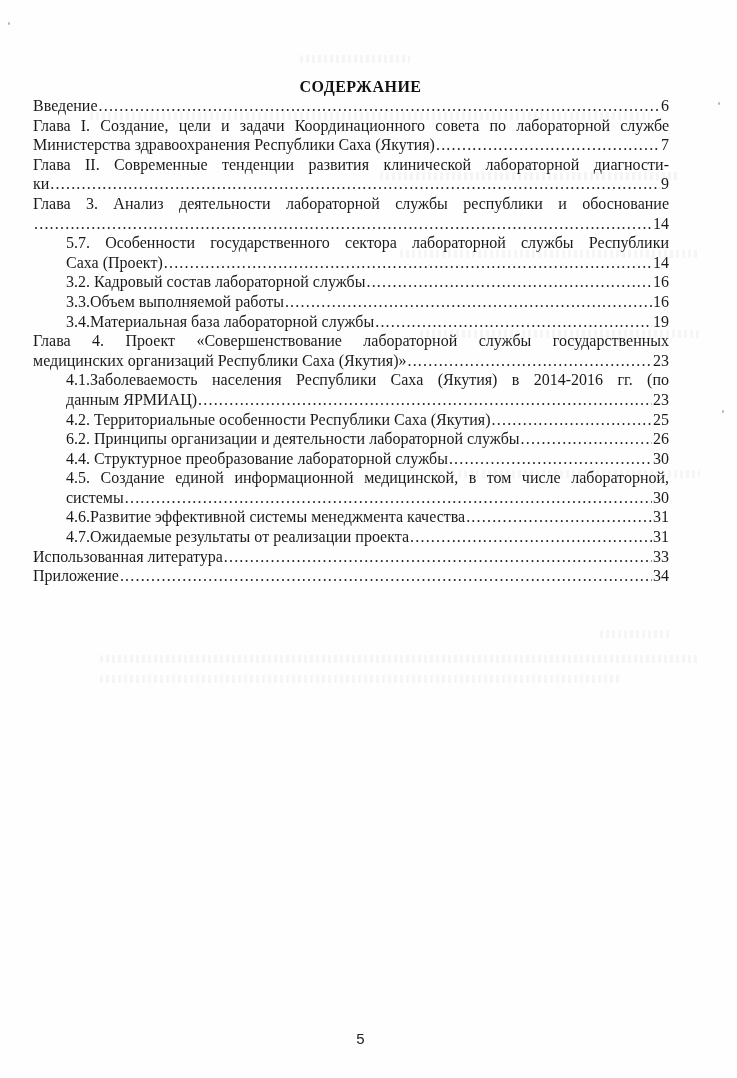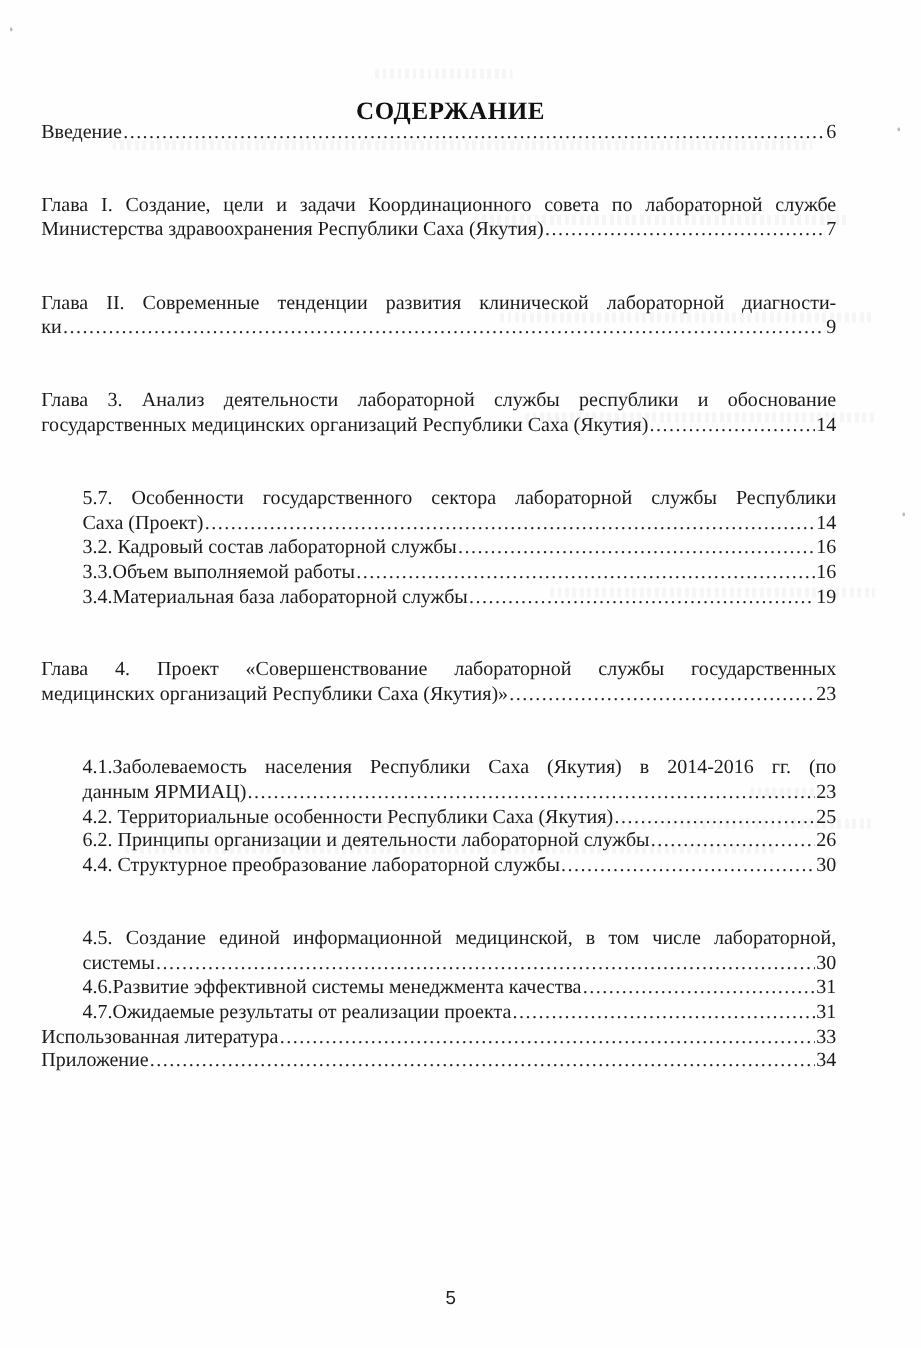--- a/index.html
+++ b/index.html
@@ -35,21 +35,21 @@
       border-radius: 1px;
     }
     .title {
       position: absolute;
       top: 78px;
       left: 0;
       width: 721px;
       text-align: center;
       font-family: "Liberation Serif", serif;
       font-weight: bold;
-      font-size: 20px;
+      font-size: 16px;
       letter-spacing: 0.5px;
       color: #111;
     }
     .toc {
       position: absolute;
       top: 96px;
       left: 33px;
       width: 636px;
       font-size: 16px;
       line-height: 19.6px;
@@ -82,21 +82,20 @@
     }
     .lead-line .pg {
       flex: 0 0 auto;
       text-align: right;
     }
     .wrap-line {
       display: block;
       text-align: justify;
       text-align-last: justify;
       white-space: normal;
-      margin-top: 39px;
     }
     .page-number {
       position: absolute;
       top: 1030px;
       left: 0;
       width: 721px;
       text-align: center;
       font-family: "Liberation Sans", sans-serif;
       font-size: 15px;
       color: #222;
@@ -142,21 +141,20 @@
         <span class="wrap-line">Глава II. Современные тенденции развития клинической лабораторной диагности-</span>
         <div class="lead-line">
           <span class="txt">ки</span>
           <span class="dots"></span>
           <span class="pg">9</span>
         </div>
       </div>
       <div class="entry">
         <span class="wrap-line">Глава 3. Анализ деятельности лабораторной службы республики и обоснование</span>
         <div class="lead-line">
-          <span class="txt">государственных медицинских организаций Республики Саха (Якутия)</span>
           <span class="dots"></span>
           <span class="pg">14</span>
         </div>
       </div>
       <div class="entry sub">
         <span class="wrap-line">5.7. Особенности государственного сектора лабораторной службы Республики</span>
         <div class="lead-line">
           <span class="txt">Саха (Проект)</span>
           <span class="dots"></span>
           <span class="pg">14</span>

